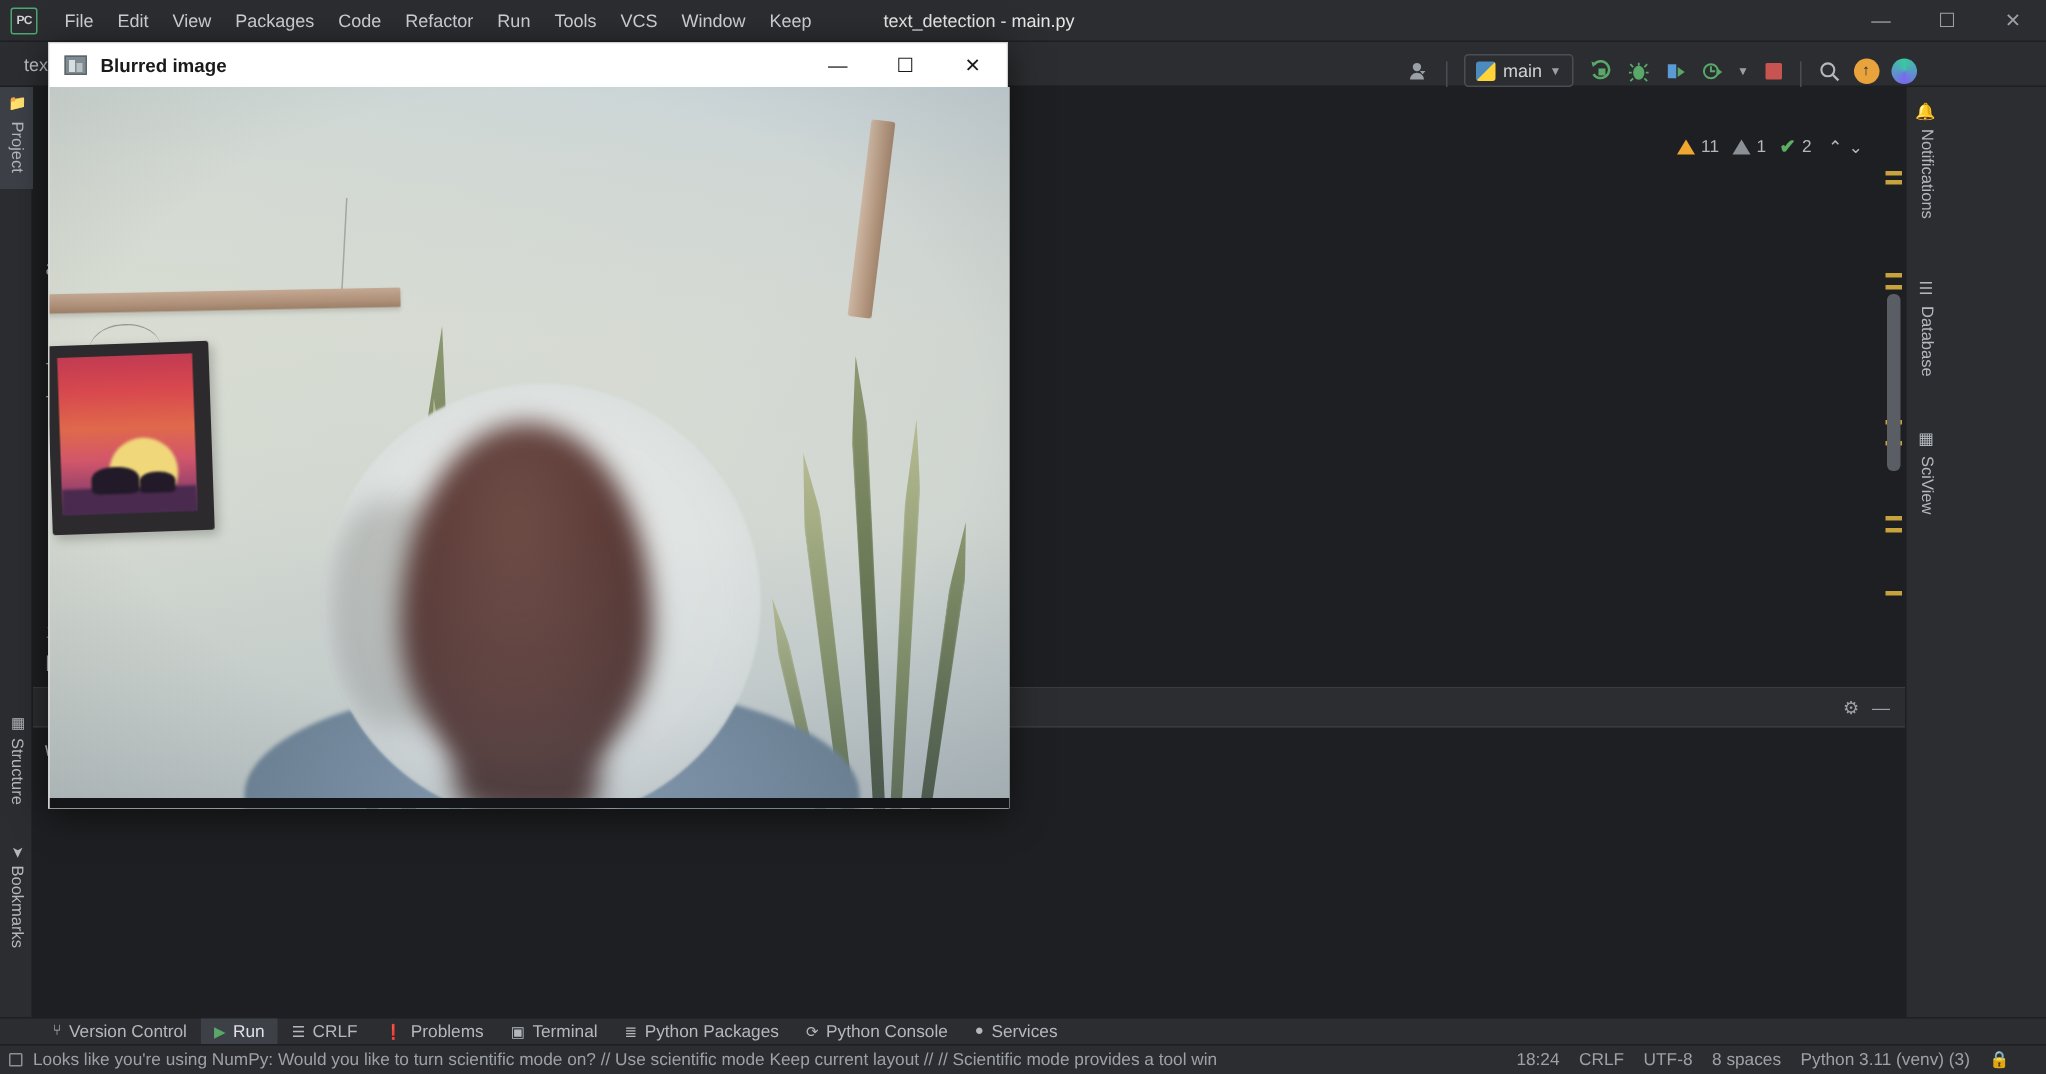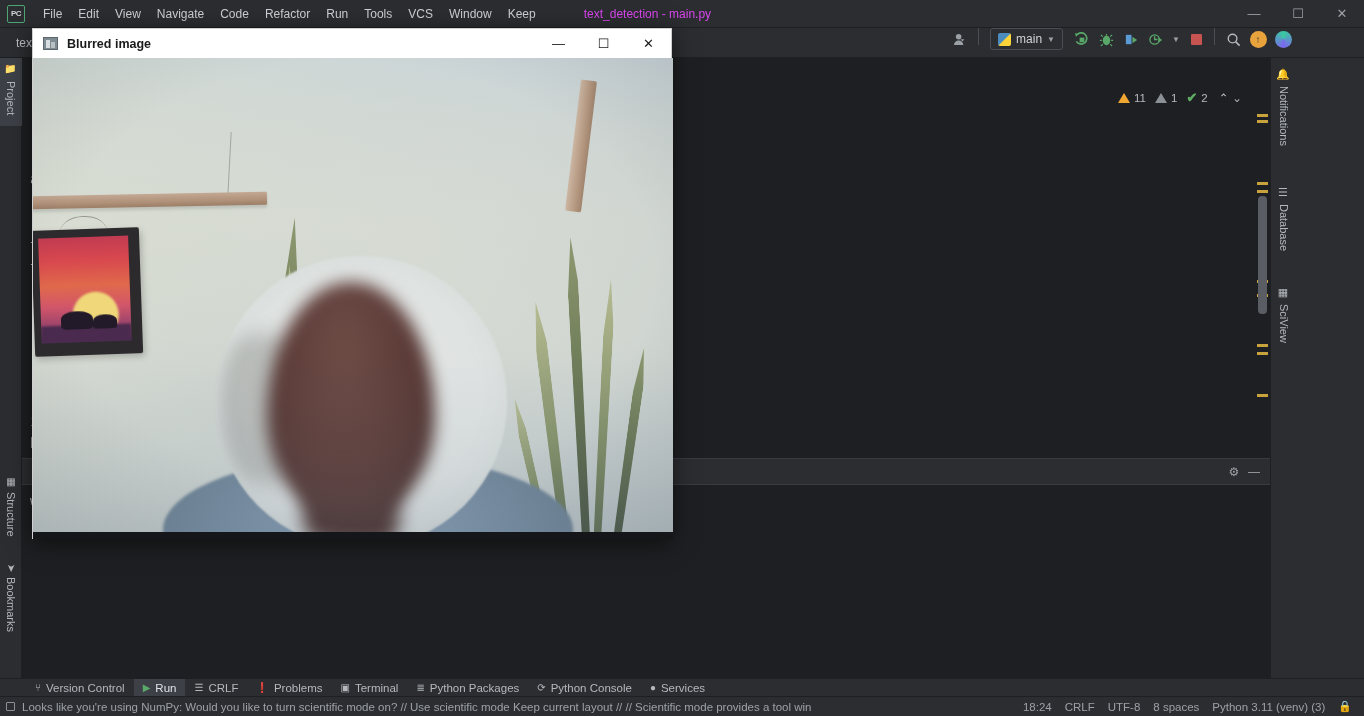--- a/index.html
+++ b/index.html
@@ -22,41 +22,41 @@
     border: 1.5px solid #4ea674; border-radius: 2px;
     background: #2b2d30; color: #cfd2d6; font-size: 8px;
     display: flex; align-items: center; justify-content: center;
     font-weight: bold; letter-spacing: -0.5px;
   }
   .menu-item {
     font-size: 12px; color: #cdd0d4; padding: 3px 8px; cursor: default;
     white-space: nowrap;
   }
   .win-title {
-    font-size: 12px; color: #d946ef; margin-left: 40px; white-space: nowrap;
+    font-size: 12px; color: #e5e5e5; margin-left: 40px; white-space: nowrap;
   }
   .menubar-spacer { flex: 1; }
   .wbtn {
     width: 44px; height: 28px; display: flex; align-items: center;
     justify-content: center; color: #9ba0a6; font-size: 13px;
   }
 
   
   .tabrow {
     position: absolute; left: 0; top: 28px; width: 1364px; height: 30px;
     background: #2b2d30; display: flex; align-items: center;
     border-bottom: 1px solid #1e1f22;
   }
   .tab-chip {
     margin-left: 8px; font-size: 12px; color: #bcbfc4;
     padding: 4px 8px; background: #2b2d30;
   }
   .toolbar-right {
-    position: absolute; right: 4px; top: 28px; height: 30px;
-    display: flex; align-items: flex-start; gap: 3px;
+    position: absolute; right: 18px; top: 28px; height: 30px;
+    display: flex; align-items: flex-end; gap: 3px;
   }
   .tb-ico {
     width: 22px; height: 22px; display: flex; align-items: center;
     justify-content: center; font-size: 12px; color: #b4b8bd; cursor: default;
   }
   .runcfg {
     display: flex; align-items: center; gap: 5px; height: 22px;
     border: 1px solid #4a4e54; border-radius: 3px; padding: 0 7px;
     font-size: 12px; color: #cfd2d6; margin: 0 4px;
   }
@@ -185,21 +185,21 @@
     position: absolute; left: 0; bottom: 0; width: 1364px; height: 20px;
     background: #2b2d30; display: flex; align-items: center;
     font-size: 11.5px; color: #9da1a7; border-top: 1px solid #1e1f22;
   }
   .sb-msg {
     margin-left: 7px; white-space: nowrap; overflow: hidden;
     max-width: 790px;
   }
   .sb-right {
     margin-left: auto; display: flex; align-items: center; gap: 13px;
-    padding-right: 12px;
+    padding-right: 24px;
   }
   .sb-right span { white-space: nowrap; }
   .sb-icon-sq {
     width: 9px; height: 9px; border: 1px solid #8b8f96; border-radius: 1px;
     display: inline-block; margin-left: 6px; flex: none;
   }
 
   
   .imgwin {
     position: absolute; left: 32px; top: 28px; width: 640px; height: 511px;
@@ -351,21 +351,21 @@
 </head>
 <body>
 
 <div id="app">
 
   <div class="menubar">
     <div class="pc-logo">PC</div>
     <div class="menu-item">File</div>
     <div class="menu-item">Edit</div>
     <div class="menu-item">View</div>
-    <div class="menu-item">Navigate</div>
+    <div class="menu-item">Packages</div>
     <div class="menu-item">Code</div>
     <div class="menu-item">Refactor</div>
     <div class="menu-item">Run</div>
     <div class="menu-item">Tools</div>
     <div class="menu-item">VCS</div>
     <div class="menu-item">Window</div>
     <div class="menu-item">Keep</div>
     <div class="win-title">text_detection - main.py</div>
     <div class="menubar-spacer"></div>
     <div class="wbtn">—</div>

